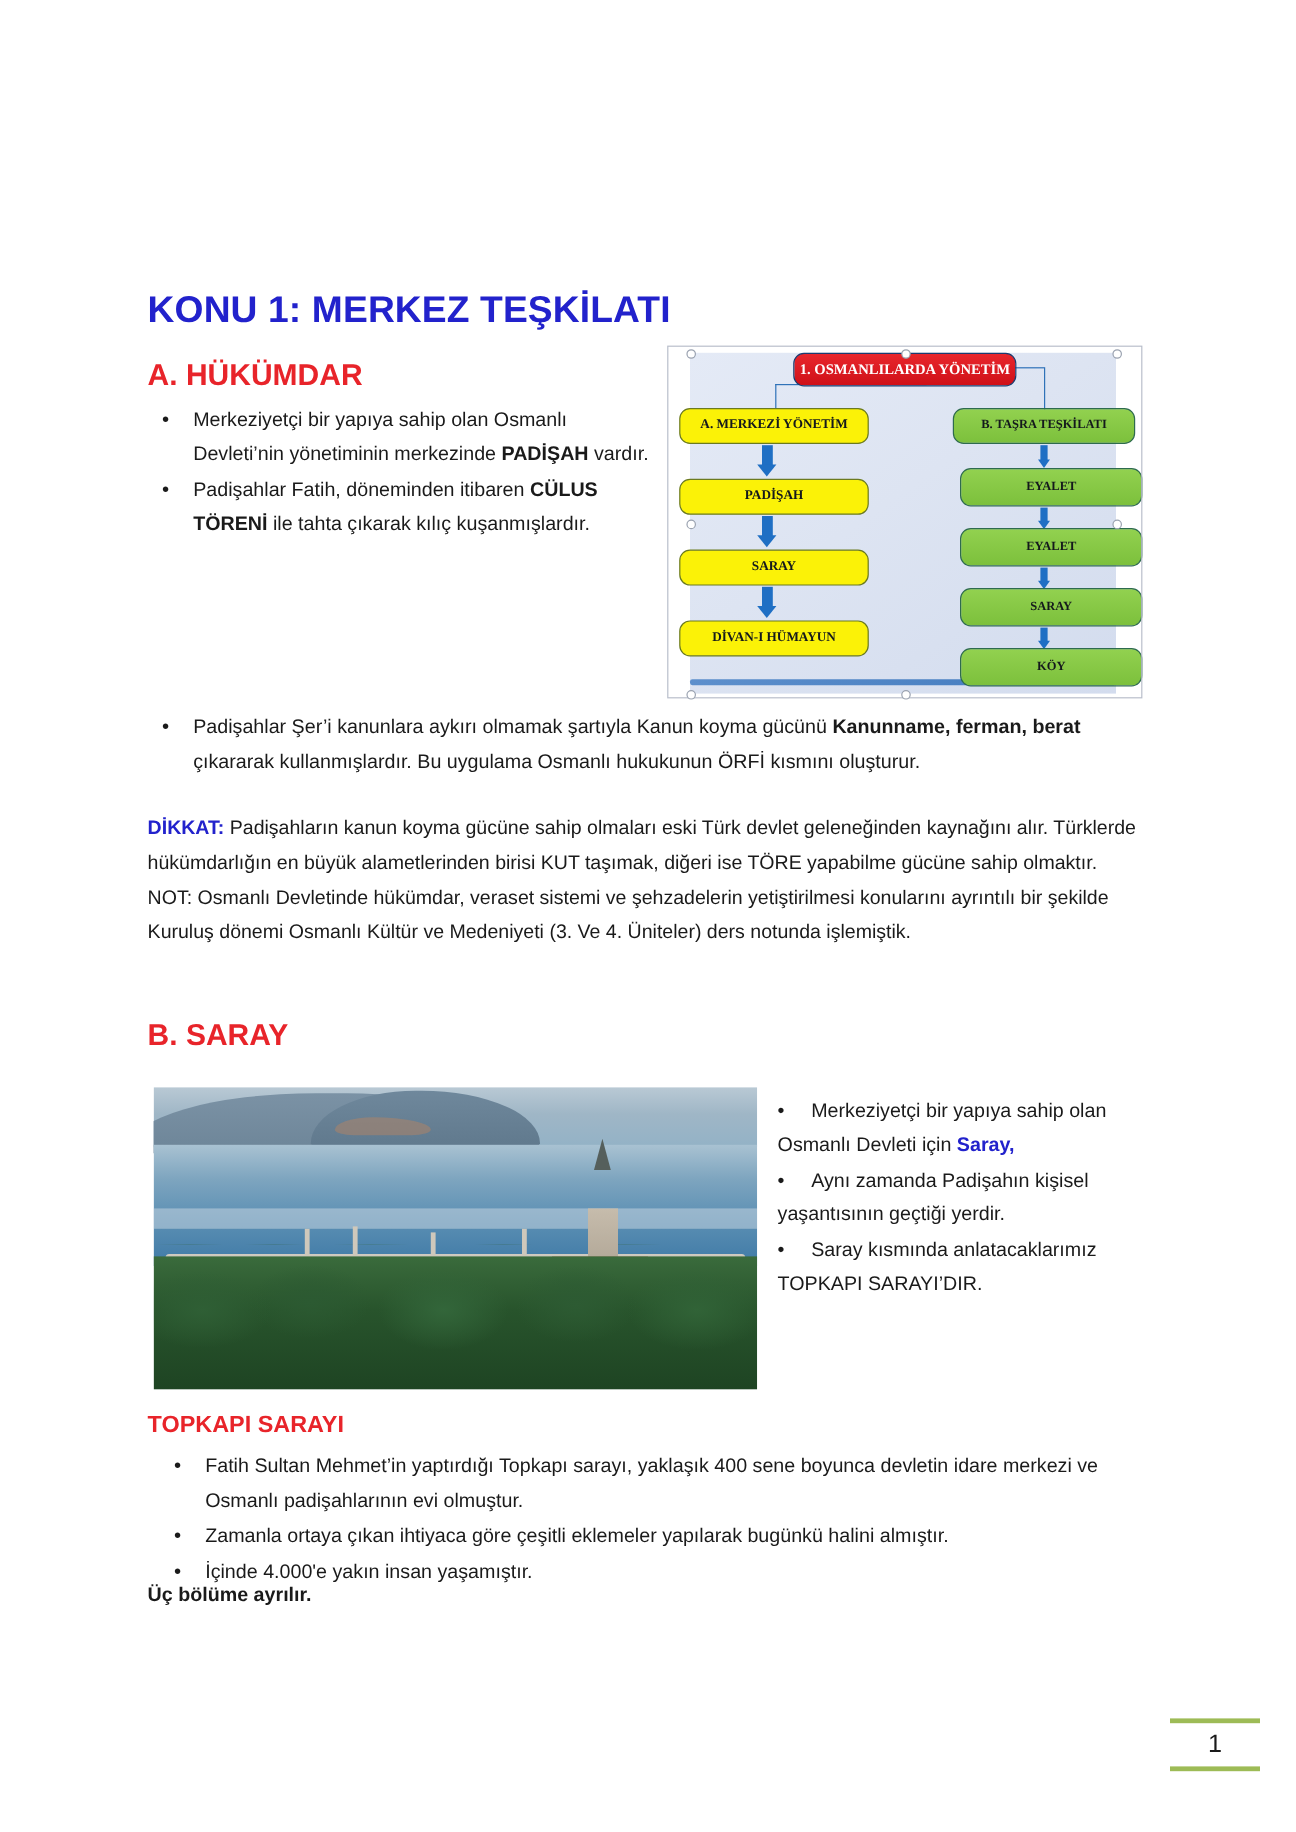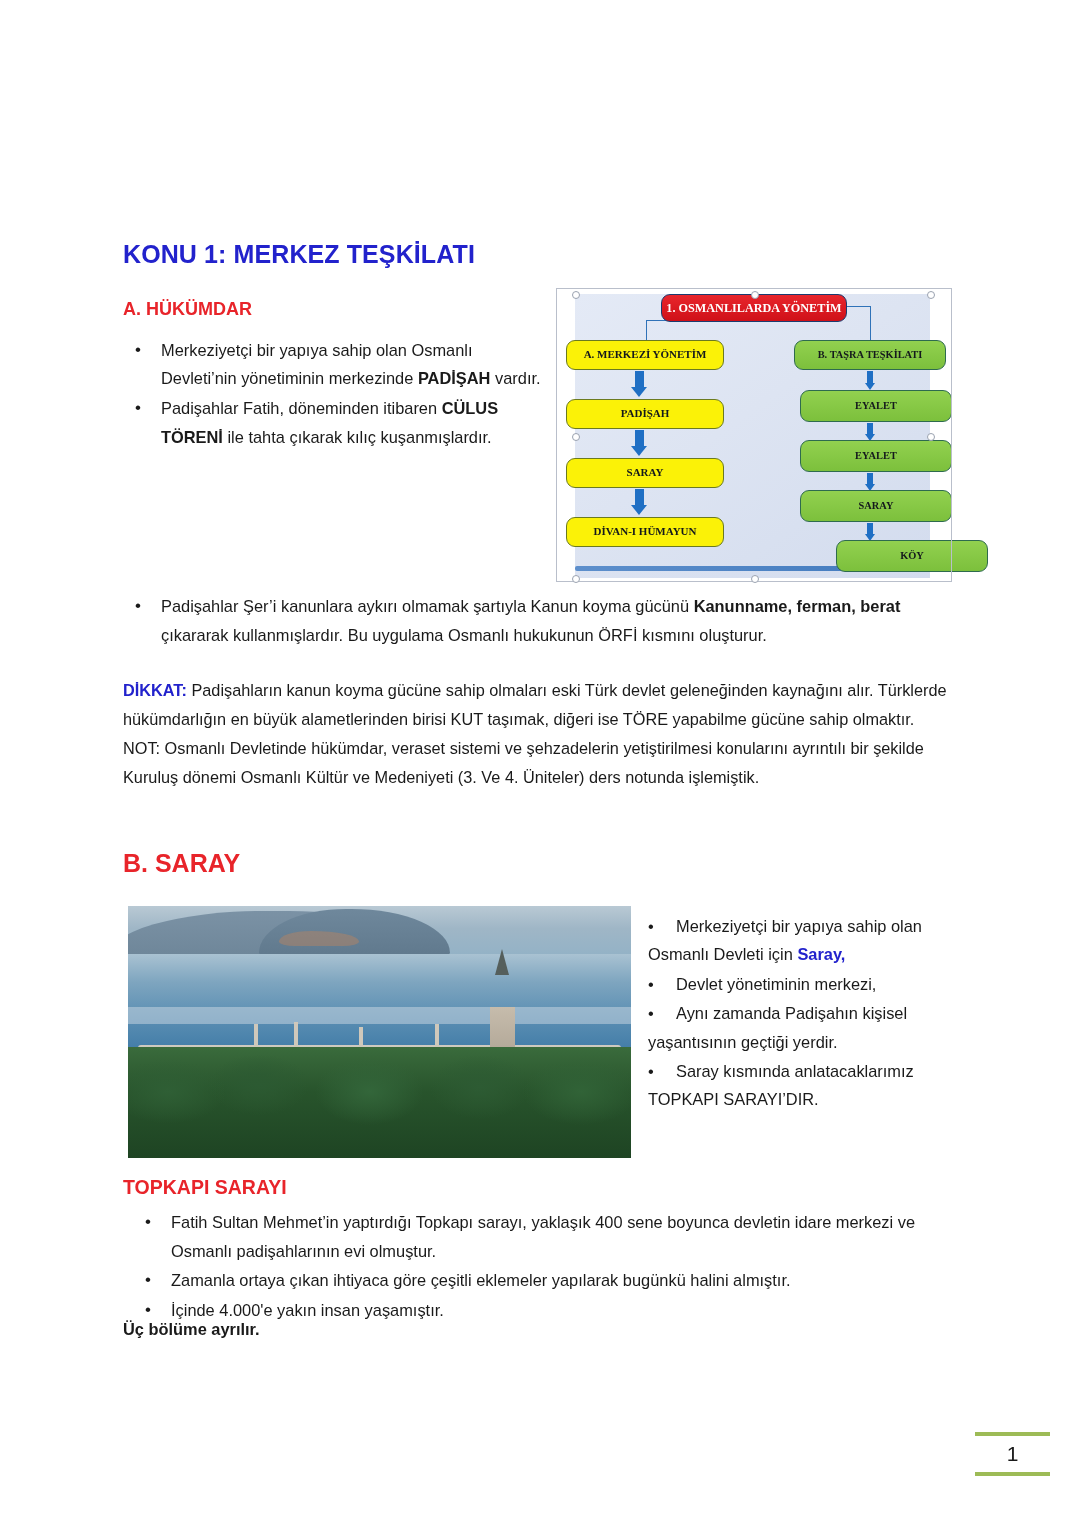--- a/index.html
+++ b/index.html
@@ -34,31 +34,31 @@
     font-weight: bold;
     line-height: 1.42;
     letter-spacing: -0.1px;
   }
 
   .konu-heading {
     position: absolute;
     left: 123px;
     top: 240px;
     color: #2222cc;
-    font-size: 25px;
+    font-size: 31px;
     font-weight: bold;
     letter-spacing: 0.1px;
   }
 
   .sec-heading {
     position: absolute;
     color: #e8242a;
     font-weight: bold;
   }
-  #head-a { left: 123px; top: 299px; font-size: 18px; }
+  #head-a { left: 123px; top: 299px; font-size: 25px; }
   #head-b { left: 123px; top: 849px; font-size: 25px; }
   #head-topkapi { left: 123px; top: 1176px; font-size: 19.5px; }
 
   
   .col-left {
     position: absolute;
     left: 128px;
     top: 336px;
     width: 420px;
     font-size: 16.4px;
@@ -411,21 +411,21 @@
     <div class="dg-node n-green" style="left:244px; top:152px; width:152px; height:32px;">EYALET</div>
 
     <div class="dg-arrow-v" style="left:311px; top:185px; width:6px; height:13px;"></div>
     <div class="dg-arrow-head sm" style="left:309px; top:196px;"></div>
 
     <div class="dg-node n-green" style="left:244px; top:202px; width:152px; height:32px;">SARAY</div>
 
     <div class="dg-arrow-v" style="left:311px; top:235px; width:6px; height:13px;"></div>
     <div class="dg-arrow-head sm" style="left:309px; top:246px;"></div>
 
-    <div class="dg-node n-green" style="left:244px; top:252px; width:152px; height:32px;margin-left:36px;">KÖY</div>
+    <div class="dg-node n-green" style="left:244px; top:252px; width:152px; height:32px;">KÖY</div>
 
     <div class="dg-frame"></div>
     <div class="dg-handle" style="left:16px;  top:3px;"></div>
     <div class="dg-handle" style="left:195px; top:3px;"></div>
     <div class="dg-handle" style="left:371px; top:3px;"></div>
     <div class="dg-handle" style="left:16px;  top:145px;"></div>
     <div class="dg-handle" style="left:371px; top:145px;"></div>
     <div class="dg-handle" style="left:16px;  top:287px;"></div>
     <div class="dg-handle" style="left:195px; top:287px;"></div>
   </div>
@@ -451,21 +451,20 @@
     <div class="ph-minaret" style="left:46%; top:48%; height:11%;"></div>
     <div class="ph-minaret" style="left:61%; top:47%; height:12%;"></div>
     <div class="ph-tower" style="left:72%; top:40%; width:5%; height:28%;"></div>
     <div class="ph-spire" style="left:73%; top:17%;"></div>
     <div class="ph-brick" style="left:66%; top:56%; width:16%; height:9%;"></div>
     <div class="ph-trees"></div>
   </div>
 
   <div class="col-saray">
     <p class="sb" id="s-b1"><span class="dot">•</span><span>Merkeziyetçi bir yapıya sahip olan Osmanlı Devleti için </span><span class="saray-word">Saray,</span></p>
-    <p class="sb" id="s-b2"><span class="dot">•</span><span>Devlet yönetiminin merkezi,</span></p>
     <p class="sb" id="s-b3"><span class="dot">•</span><span>Aynı zamanda Padişahın kişisel yaşantısının geçtiği yerdir.</span></p>
     <p class="sb" id="s-b4"><span class="dot">•</span><span>Saray kısmında anlatacaklarımız TOPKAPI SARAYI’DIR.</span></p>
   </div>
 
   <div class="sec-heading" id="head-topkapi">TOPKAPI SARAYI</div>
 
   <div class="topkapi-list">
     <ul class="bl">
       <li>Fatih Sultan Mehmet’in yaptırdığı Topkapı sarayı, yaklaşık 400 sene boyunca devletin idare merkezi ve Osmanlı padişahlarının evi olmuştur.</li>
       <li>Zamanla ortaya çıkan ihtiyaca göre çeşitli eklemeler yapılarak bugünkü halini almıştır.</li>

